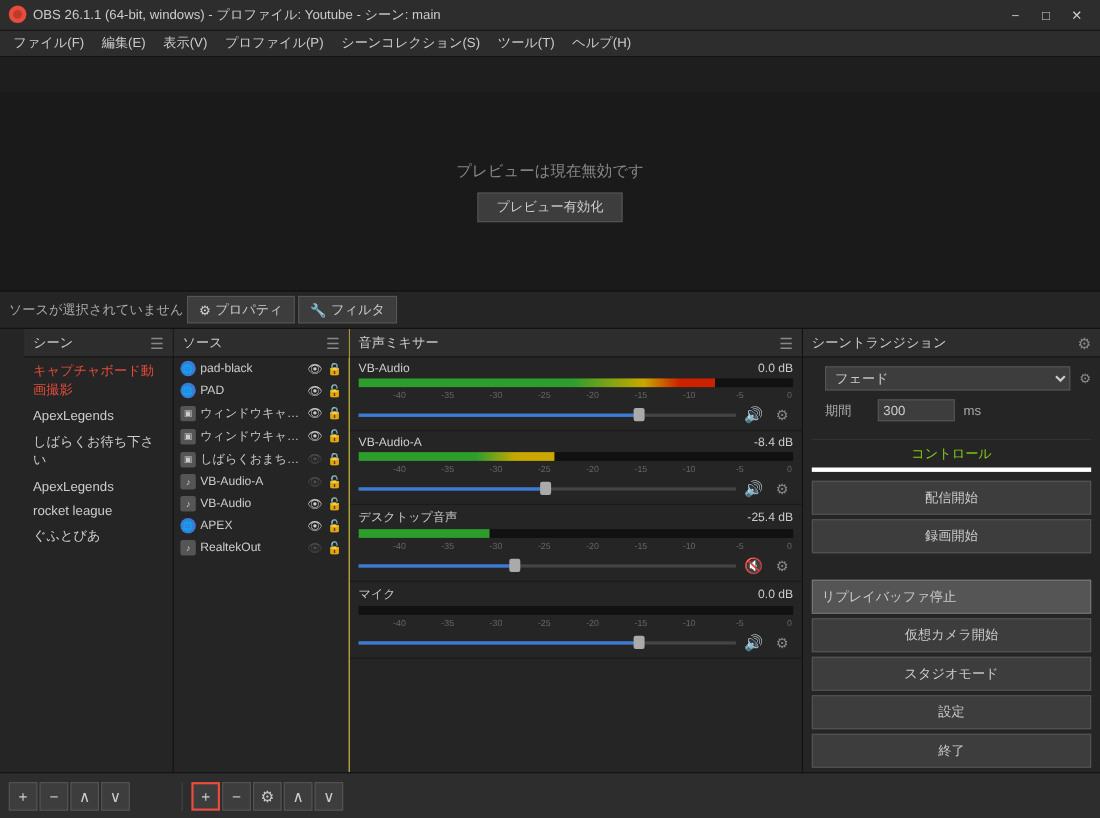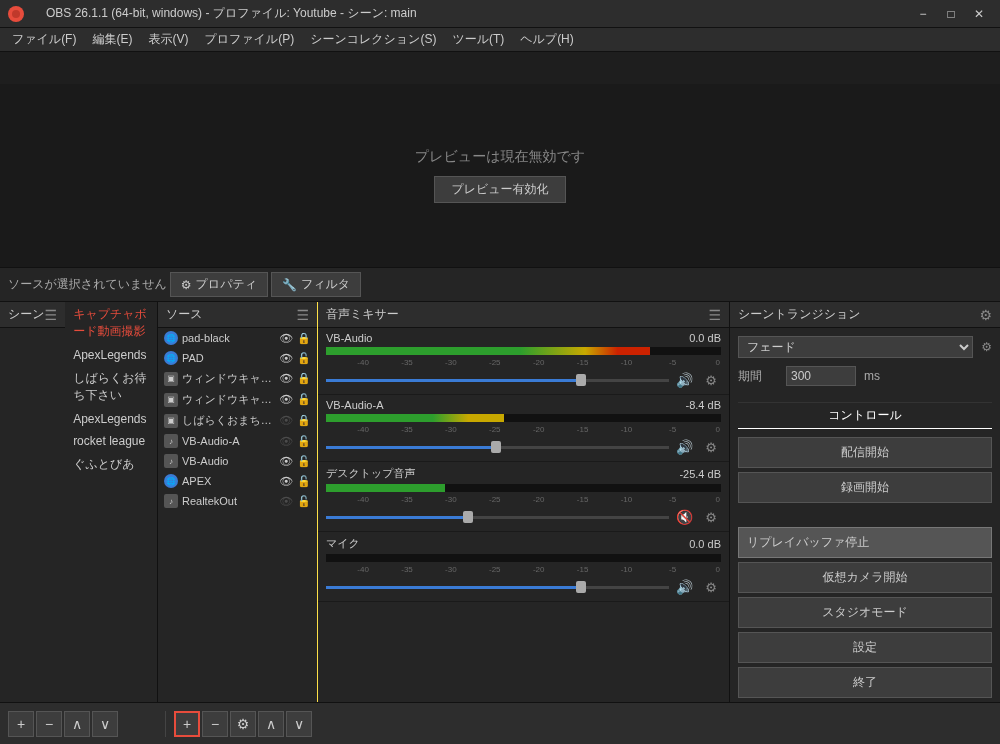--- a/index.html
+++ b/index.html
@@ -19,22 +19,21 @@
       height: 28px;
       background: #2d2d2d;
       display: flex;
       align-items: center;
       justify-content: space-between;
       padding: 0 8px;
       border-bottom: 1px solid #111;
     }
     #titlebar-left {
       display: flex;
-      align-items: center;
-      gap: 22px;
+      gap: 6px;
     }
     #titlebar-icon {
       width: 16px;
       height: 16px;
       background: #e74c3c;
       border-radius: 50%;
       display: flex; align-items: center; justify-content: center;
     }
     #titlebar-title {
       font-size: 12px;
@@ -147,21 +146,22 @@
       flex: 1;
       overflow: hidden;
     }
 
     
     #scene-panel {
       width: 158px;
       background: #252525;
       border-right: 1px solid #111;
       display: flex;
-      flex-direction: row;
+      flex-direction: column;
+      padding-left: 22px;
     }
     .panel-header {
       background: #2d2d2d;
       height: 26px;
       display: flex;
       align-items: center;
       justify-content: space-between;
       padding: 0 8px;
       border-bottom: 1px solid #111;
       font-size: 12px;
@@ -310,20 +310,21 @@
       flex-direction: column;
     }
     .transition-content {
       padding: 8px;
     }
     .transition-row {
       display: flex;
       align-items: center;
       gap: 8px;
       margin-bottom: 8px;
+      margin-left: 12px;
     }
     .transition-label {
       font-size: 12px;
       color: #aaa;
       width: 40px;
     }
     .transition-select {
       flex: 1;
       background: #3d3d3d;
       border: 1px solid #555;
@@ -343,25 +344,25 @@
     .transition-unit {
       font-size: 12px;
       color: #aaa;
     }
     .controls-section {
       padding: 0 8px;
     }
     .controls-label {
       text-align: center;
       font-size: 12px;
-      color: #ffffff;
+      color: #84cc16;
       margin-bottom: 8px;
       padding: 4px 0;
       border-top: 1px solid #333;
-      border-bottom: 1px solid #ffffff;
+      border-bottom: 4px solid #ffffff;
     }
     .control-btn {
       display: block;
       width: 100%;
       padding: 6px 0;
       background: #3d3d3d;
       border: 1px solid #555;
       color: #ccc;
       cursor: pointer;
       font-size: 12px;

